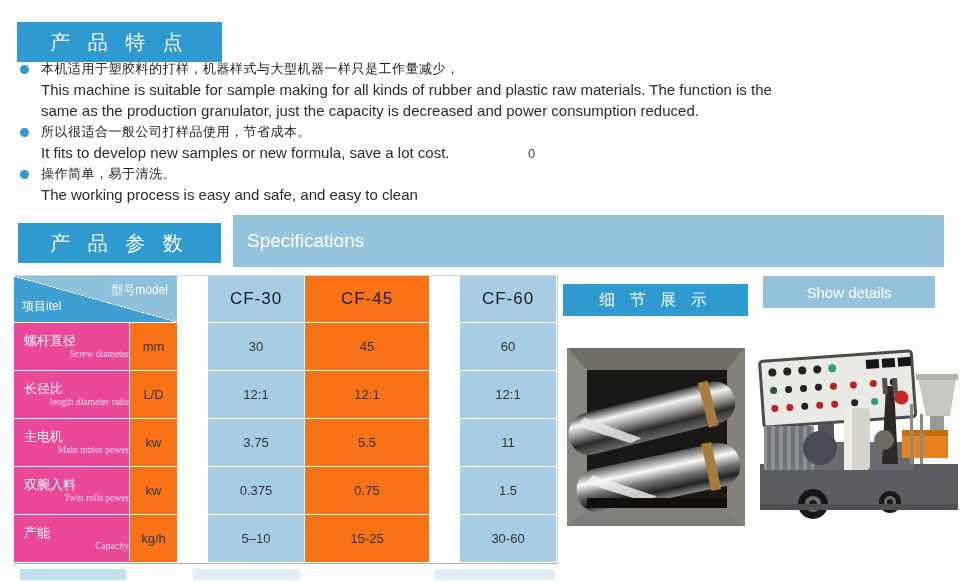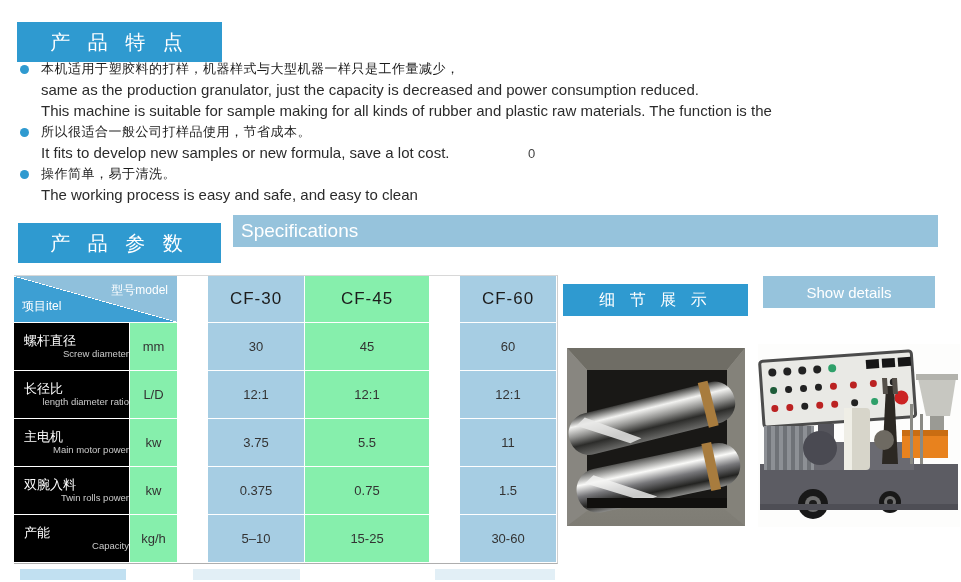--- a/index.html
+++ b/index.html
@@ -5,21 +5,21 @@
   html,body{margin:0;padding:0;background:#fff;}
   .page{position:relative;width:961px;height:582px;background:#ffffff;overflow:hidden;
         font-family:"Liberation Sans","DejaVu Sans",sans-serif;-webkit-font-smoothing:antialiased;}
 
   
   .hdr-dark{position:absolute;background:#2f9ad0;color:#fff;display:flex;align-items:center;justify-content:center;margin-top:8px;}
   .hdr-light{position:absolute;background:#96c3dc;color:#fff;display:flex;align-items:center;}
   .hdr1-dark{left:17px;top:14px;width:205px;height:40px;font-size:20px;letter-spacing:6px;}
   .hdr1-light{left:233px;top:14px;width:697px;height:40px;font-size:19px;padding-left:14px;}
   .hdr2-dark{left:18px;top:215px;width:203px;height:40px;font-size:20px;letter-spacing:6px;}
-  .hdr2-light{left:233px;top:215px;width:697px;height:32px;font-size:19px;padding-left:8px;}
+  .hdr2-light{left:233px;top:215px;width:697px;height:52px;font-size:19px;padding-left:14px;}
   .hdr3-dark{left:563px;top:276px;width:185px;height:32px;font-size:16px;letter-spacing:5px;}
   .hdr3-light{left:763px;top:276px;width:172px;height:32px;font-size:15px;justify-content:center;}
 
   
   .features{position:absolute;left:17px;top:58px;width:930px;}
   .feature{display:flex;align-items:flex-start;}
   .bullet-dot{flex:0 0 9px;width:9px;height:9px;border-radius:50%;background:#2f9ad0;margin:7px 12px 0 3px;}
   .f-text{flex:1;}
   .f-zh{font-size:13px;color:#1b1b1b;line-height:21px;letter-spacing:0.5px;}
   .f-en{font-size:15px;color:#2b2b2b;line-height:21px;}
@@ -29,25 +29,25 @@
   .spec-table{position:absolute;left:14px;top:275px;width:543px;display:grid;
               grid-template-columns:116px 48px 127px 125px 127px;
               grid-template-rows:47px repeat(5,48px);
               border-top:1px solid #d8d8d8;border-bottom:1px solid #aeaeae;border-right:1px solid #cfcfcf;}
   .spec-table>div{box-sizing:border-box;border-right:1px solid #fff;border-bottom:1px solid #fff;}
   .c-diag{grid-column:1/3;position:relative;
           background:linear-gradient(to top right,#3d9fd3 49.4%,#ffffff 49.4%,#ffffff 50.2%,#8fc0dc 50.2%);}
   .diag-tr{position:absolute;top:6px;right:9px;font-size:12px;color:#fff;}
   .diag-bl{position:absolute;bottom:7px;left:8px;font-size:12px;color:#fff;}
   .c-mh{display:flex;align-items:center;justify-content:center;font-size:17px;color:#1c1c1c;letter-spacing:1px;}
-  .c-label{background:#000000;color:#fff;display:flex;flex-direction:column;justify-content:center;padding-left:10px;}
+  .c-label{background:#ec4899;color:#fff;display:flex;flex-direction:column;justify-content:center;padding-left:10px;font-family:Liberation Serif, serif;}
   .c-label .zh{font-size:13px;line-height:15px;}
   .c-label .en{font-size:9.5px;line-height:12px;color:rgba(255,255,255,0.78);text-align:right;}
   .c-val{display:flex;align-items:center;justify-content:center;font-size:13px;color:#333;}
-  .bg-b{background:#a6cde3;margin-left:30px;} .bg-w{background:#86efac;}
+  .bg-b{background:#a6cde3;margin-left:30px;} .bg-w{background:#f97316;}
 
   
   .ghost{position:absolute;top:569px;height:11px;opacity:0.32;}
   .g1{left:20px;width:106px;background:#3d9fd3;}
   .g2{left:193px;width:107px;background:#a6cde3;}
   .g3{left:435px;width:120px;background:#a6cde3;}
 
   
   .photo{position:absolute;}
   .photo svg{display:block;}
@@ -57,22 +57,22 @@
 
 <div class="page">
 
   <div class="hdr-dark hdr1-dark">产 品 特 点</div>
 
   <div class="features">
     <div class="feature">
       <span class="bullet-dot"></span>
       <div class="f-text">
         <div class="f-zh">本机适用于塑胶料的打样，机器样式与大型机器一样只是工作量减少，</div>
+        <div class="f-en">This machine is suitable for sample making for all kinds of rubber and plastic raw materials. The function is the</div>
         <div class="f-en">same as the production granulator, just the capacity is decreased and power consumption reduced.</div>
-        <div class="f-en">This machine is suitable for sample making for all kinds of rubber and plastic raw materials. The function is the</div>
       </div>
     </div>
     <div class="feature">
       <span class="bullet-dot"></span>
       <div class="f-text">
         <div class="f-zh">所以很适合一般公司打样品使用，节省成本。</div>
         <div class="f-en">It fits to develop new samples or new formula, save a lot cost.</div>
       </div>
     </div>
     <div class="feature">

